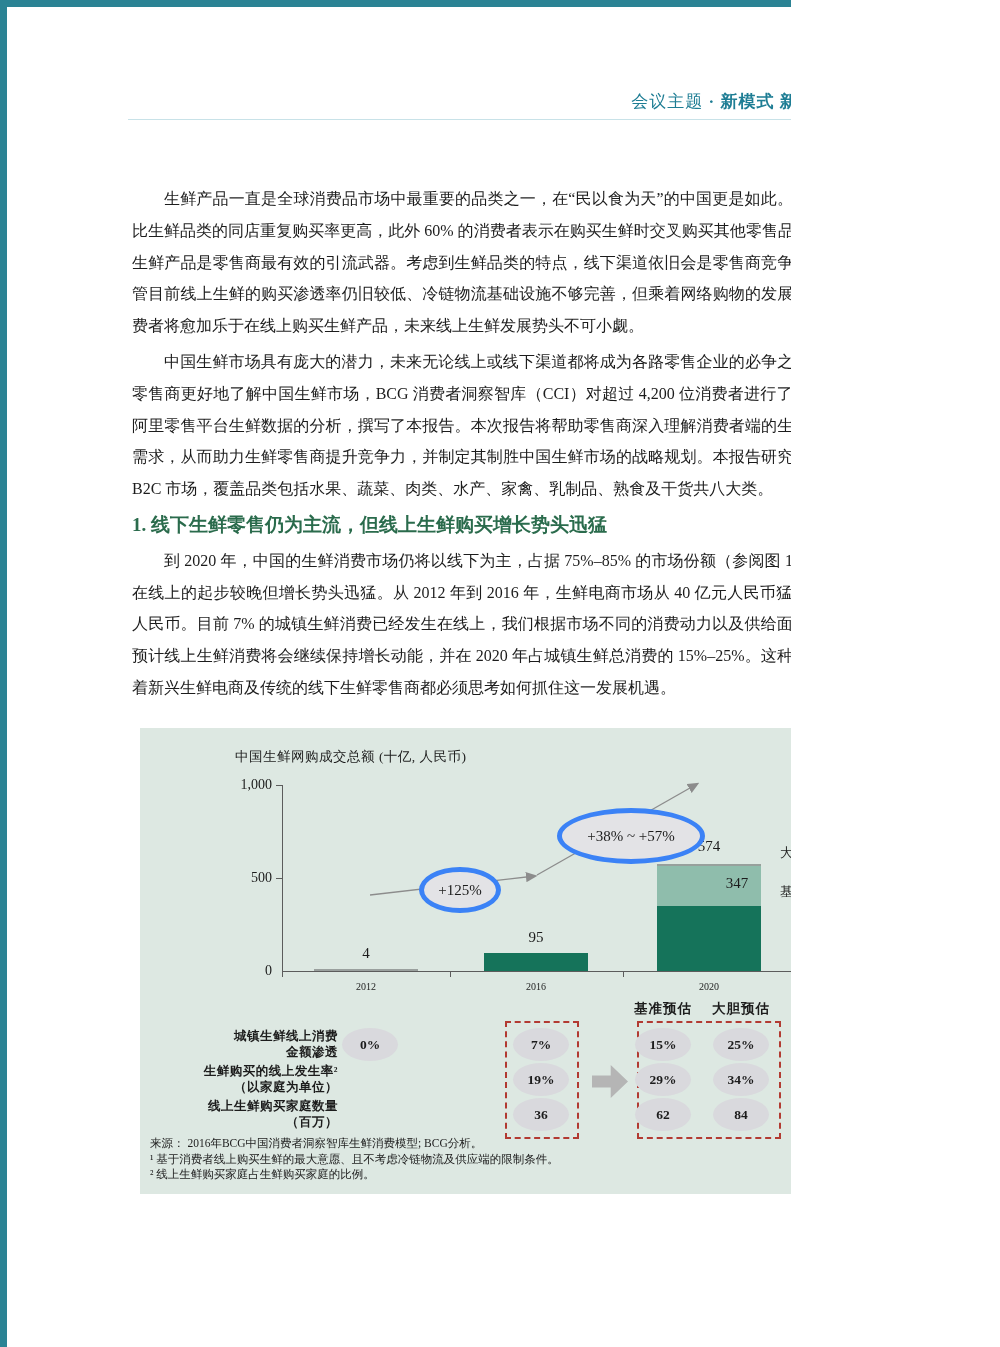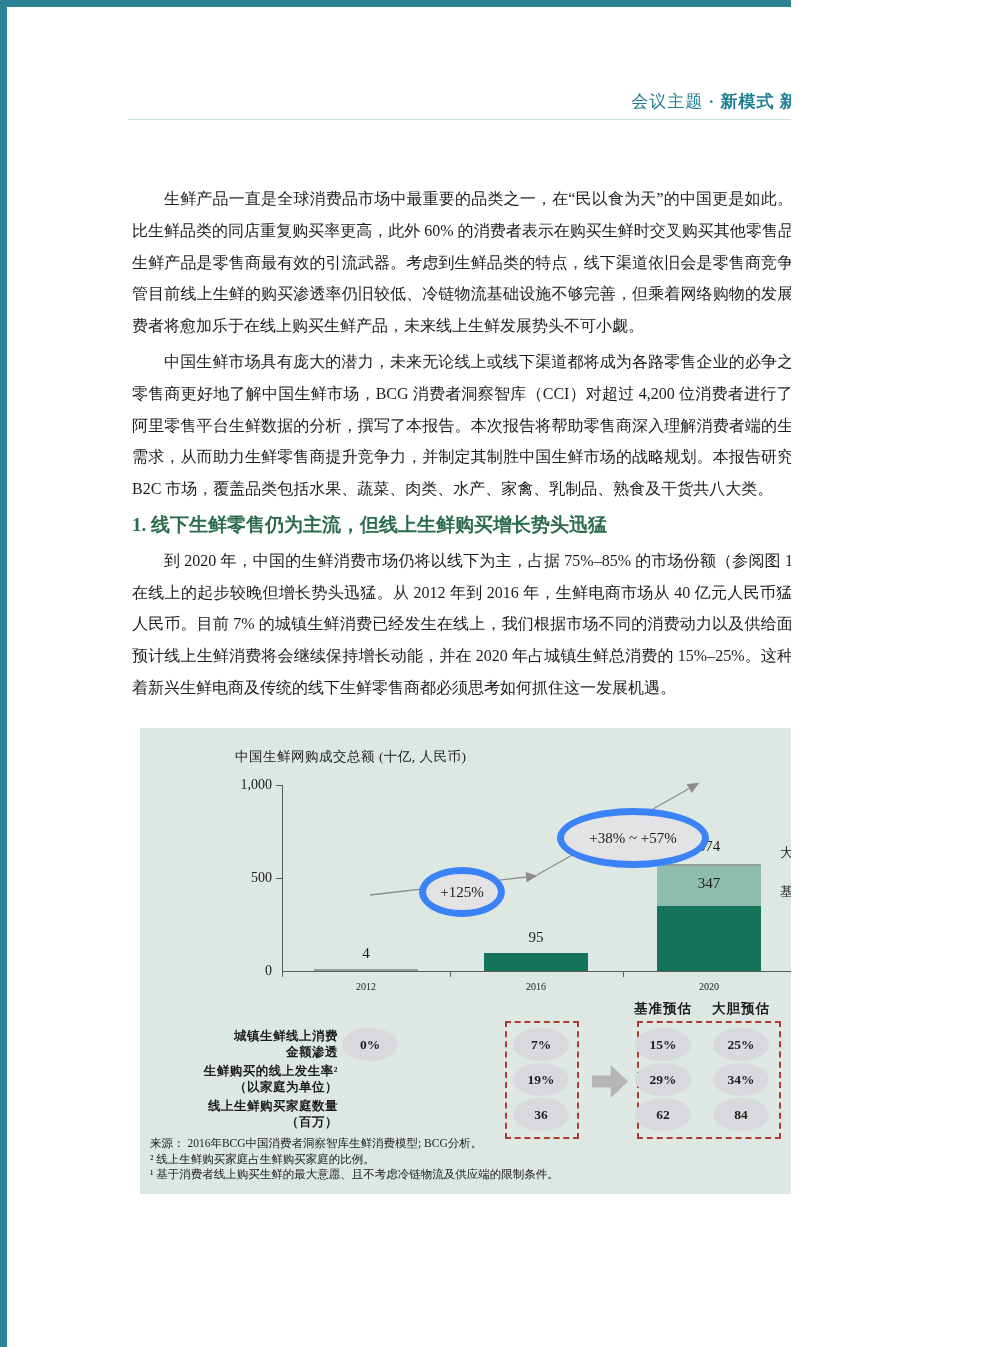--- a/index.html
+++ b/index.html
@@ -32,21 +32,21 @@
   .ylab{position:absolute;left:58px;width:74px;text-align:right;font-size:14px;}
 
   .bar{position:absolute;width:104px;bottom:223px;}
   .bar-gray{background:#9aa09e;}
   .bar-green{background:#15735a;}
   .bar-sage{background:#8fbdac;border-top:2px solid #97a09c;box-sizing:border-box;}
   .vlab{position:absolute;width:104px;text-align:center;font-size:15px;}
   .leglab{position:absolute;left:640px;font-size:13px;letter-spacing:1px;}
   .yearlab{position:absolute;top:253px;width:80px;text-align:center;font-size:10px;}
 
-  .gellipse{position:absolute;background:#e3e3e6;border:7px solid #3b82f6;border-radius:50%;
+  .gellipse{position:absolute;background:#e3e3e6;border:5px solid #3b82f6;border-radius:50%;
             display:flex;align-items:center;justify-content:center;font-size:15px;}
   .arrowsvg{position:absolute;left:0;top:0;width:749px;height:466px;pointer-events:none;}
 
   .colhead{position:absolute;top:272px;width:100px;text-align:center;font-weight:bold;font-size:13.5px;letter-spacing:1px;}
   .redbox{position:absolute;top:293px;height:118px;border:2px dashed #b23a32;box-sizing:border-box;}
   .rowlab{position:absolute;left:0;width:198px;text-align:right;font-weight:bold;
           font-size:12.5px;line-height:16px;letter-spacing:.5px;}
   .bubble{position:absolute;width:56px;height:33px;background:#d9d9dd;border-radius:50%;
           display:flex;align-items:center;justify-content:center;font-weight:bold;font-size:13.5px;}
   .blockarrow{position:absolute;left:452px;top:337px;width:36px;height:33px;background:#b5b5b5;
@@ -104,21 +104,21 @@
       <div class="ylab" style="top:235px;">0</div>
 
       <div class="bar bar-gray" style="left: 174px; height: 2px;"></div>
       <div class="bar bar-green" style="left: 344px; height: 17.67px;"></div>
       <div class="bar bar-green" style="left: 517px; height: 64.542px;"></div>
       <div class="bar bar-sage" style="left: 517px; height: 42.222px; bottom: 287.542px;"></div>
 
       <div class="vlab" style="left:174px;top:217px;">4</div>
       <div class="vlab" style="left:344px;top:201px;">95</div>
       <div class="vlab" style="left:517px;top:110px;">574</div>
-      <div class="vlab" style="left:517px;top:147px;">347</div>
+      <div class="vlab" style="left:517px;top:147px;padding-left:28px;">347</div>
 
       <div class="gellipse" style="left:279px;top:139px;width:72px;height:36px;">+125%</div>
       <div class="gellipse" style="left:417px;top:80px;width:138px;height:46px;">+38% ~ +57%</div>
 
       <div class="leglab" style="top:116px;">大胆预估¹</div>
       <div class="leglab" style="top:155px;">基准预估</div>
 
       <div class="yearlab" style="left:186px;">2012</div>
       <div class="yearlab" style="left:356px;">2016</div>
       <div class="yearlab" style="left:529px;">2020</div>
@@ -151,20 +151,20 @@
       <div class="bubble" style="left:373px;top:335px;">19%</div>
       <div class="bubble" style="left:495px;top:335px;">29%</div>
       <div class="bubble" style="left:573px;top:335px;">34%</div>
 
       <div class="bubble" style="left:373px;top:370px;">36</div>
       <div class="bubble" style="left:495px;top:370px;">62</div>
       <div class="bubble" style="left:573px;top:370px;">84</div>
 
       <div class="fnotes">
         <div>来源： 2016年BCG中国消费者洞察智库生鲜消费模型; BCG分析。</div>
+        <div>¹ 基于消费者线上购买生鲜的最大意愿、且不考虑冷链物流及供应端的限制条件。</div>
         <div>² 线上生鲜购买家庭占生鲜购买家庭的比例。</div>
-        <div>¹ 基于消费者线上购买生鲜的最大意愿、且不考虑冷链物流及供应端的限制条件。</div>
       </div>
     </div>
   </div>
 
   <div class="pagenum">5</div>
 </div>
 
 </body></html>

